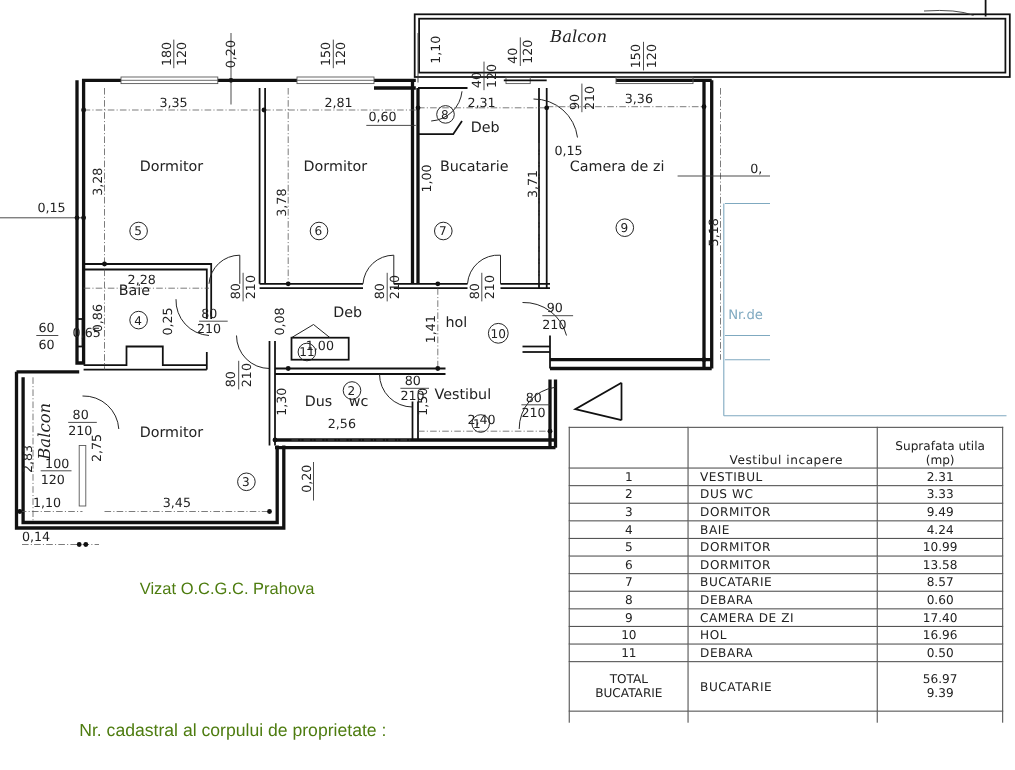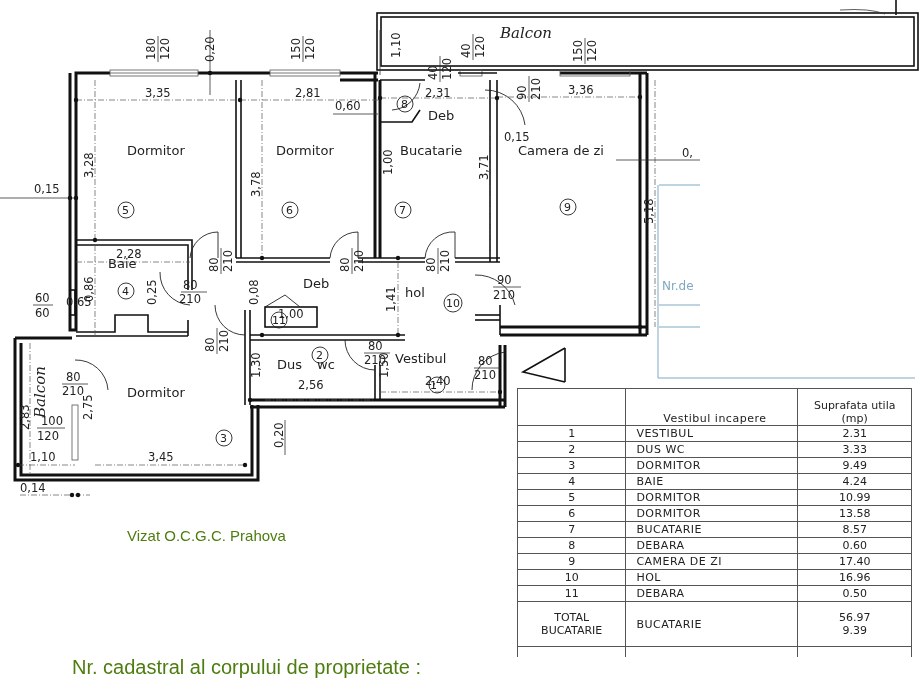--- a/index.html
+++ b/index.html
@@ -25,21 +25,21 @@
   .room-table th { height: 36px; vertical-align: bottom; }
   .room-table .c-no { width: 95px; text-align: center; }
   .room-table .c-name { width: 150px; text-align: left; padding-left: 10px; letter-spacing: 0.5px; }
   .room-table .c-area { width: 100px; text-align: center; }
   .room-table .total-row td { height: 44px; }
   .room-table .blank-row td { height: 10px; border-bottom: none; }
   .stack { display: block; line-height: 13px; }
 
   .footer-text { position: absolute; font-family: "Liberation Sans", sans-serif; color: #4d7c0f; }
   .vizat { left: 127px; top: 527px; font-size: 15px; }
-  .cadastral { left: 72px; top: 656px; font-size: 20px; }
+  .cadastral { left: 72px; top: 656px; font-size: 16px; }
 </style>
 </head>
 <body>
 
 <svg id="plan" width="923" height="700" viewBox="0 0 923 700" xmlns="http://www.w3.org/2000/svg">
 
   <g>
     <rect class="wall2" x="377" y="13" width="541" height="57"></rect>
     <rect class="wall2" x="381" y="17" width="533" height="49"></rect>
     <text class="ital" x="500" y="38">Balcon</text>

